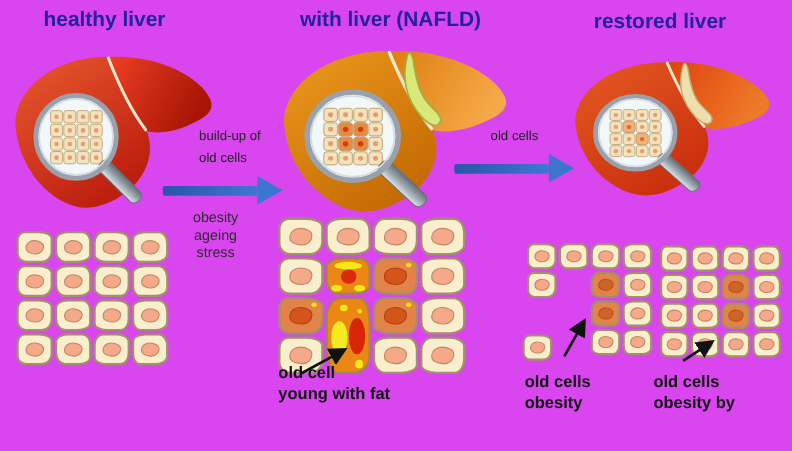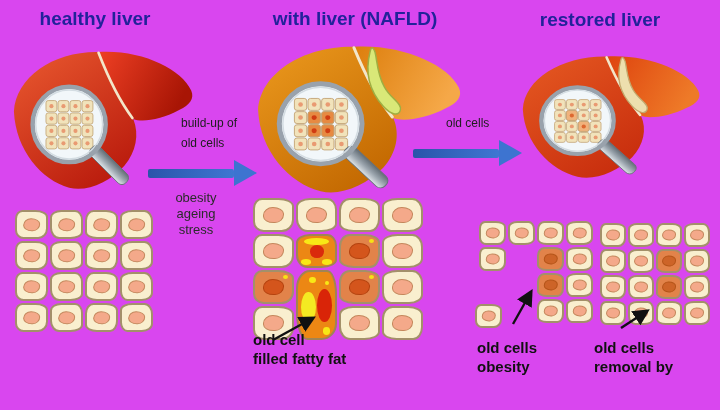--- a/index.html
+++ b/index.html
@@ -420,24 +420,24 @@
   </svg>
   <svg class="annarrow" style="left:506px;top:285px" width="34" height="44">
     <line x1="7" y1="39" x2="25" y2="7" stroke="#111" stroke-width="2.4" marker-end="url(#ah)"></line>
   </svg>
   <svg class="annarrow" style="left:616px;top:303px" width="40" height="30">
     <line x1="5" y1="25" x2="31" y2="8" stroke="#111" stroke-width="2.4" marker-end="url(#ah)"></line>
   </svg>
 
   <div class="ann" style="left:253px;top:330px">
     <div>old cell</div>
-    <div>filled fatty fat</div>
+    <div>young with fat</div>
   </div>
   <div class="ann" style="left:477px;top:338px">
     <div>old cells</div>
     <div>obesity</div>
   </div>
   <div class="ann" style="left:594px;top:338px">
     <div>old cells</div>
-    <div>removal by</div>
+    <div>obesity by</div>
   </div>
 
 </div>
 
 </body></html>

